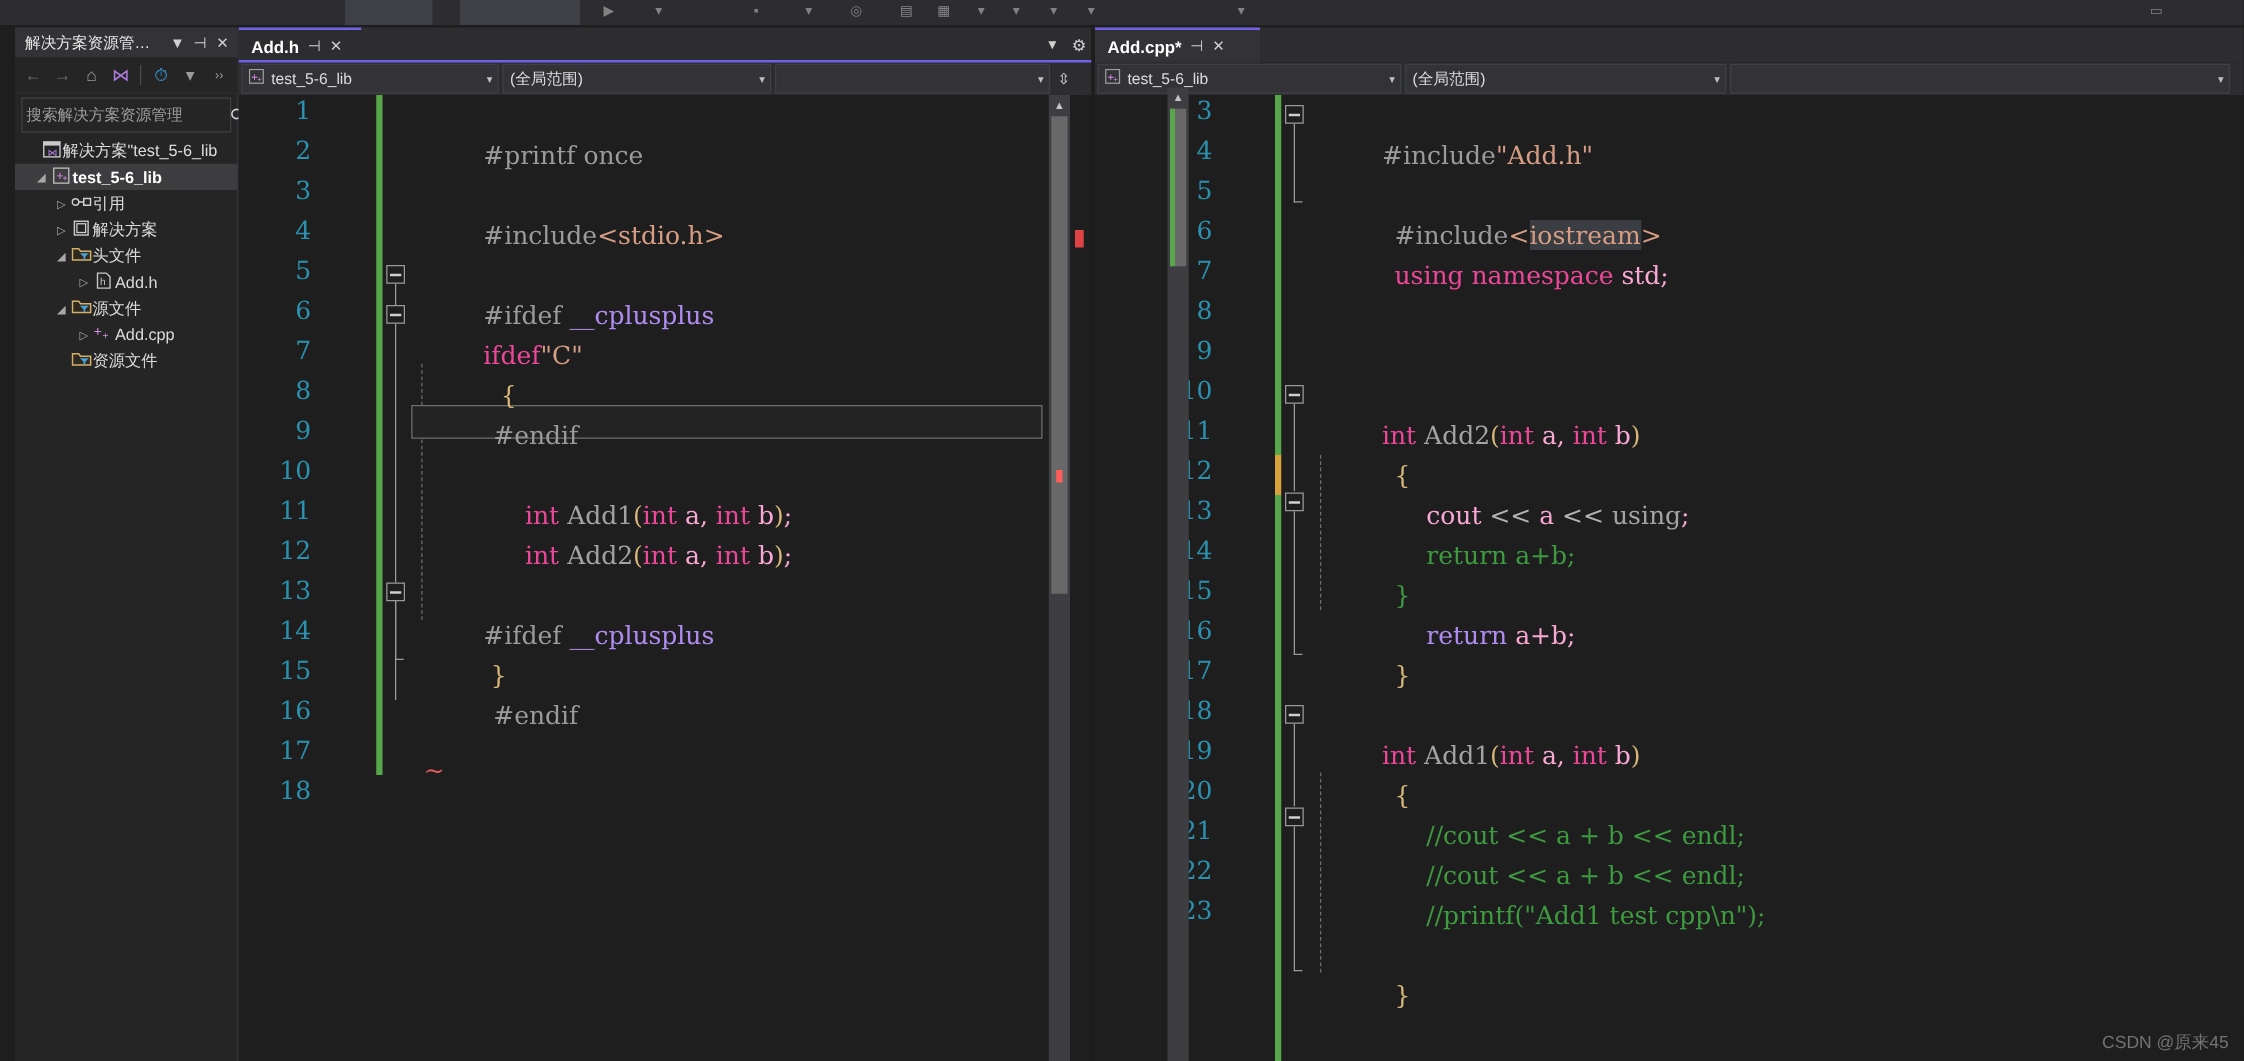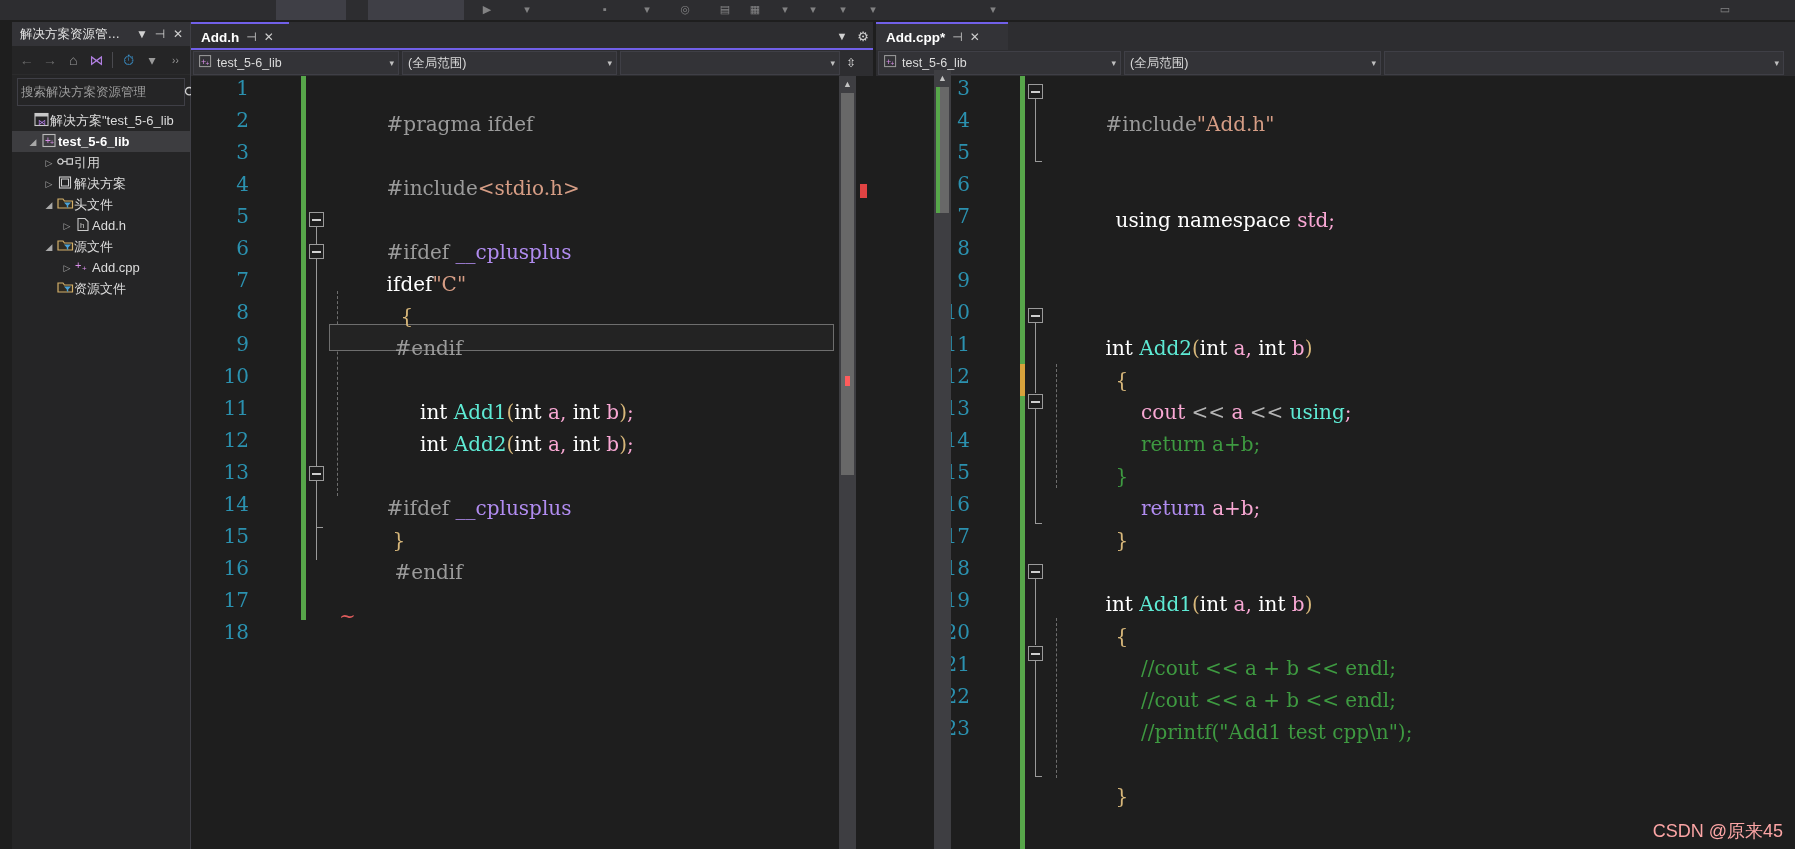--- a/index.html
+++ b/index.html
@@ -162,24 +162,24 @@
     position: absolute; top: 0; left: 0; width: 100%; height: 100%;
     font-family: "DejaVu Serif", serif;
     font-size: 20px;
     white-space: pre;
   }
   .cl { position: absolute; height: 32px; line-height: 32px; }
 
   
   .c-pre    { color: #9b9b9b; }            
   .c-plain  { color: #f9a8d4; }
-  .c-kw     { color: #ffffff; }            
+  .c-kw     { color: #ec4899; }            
   .c-kw2    { color: #b18cf0; }            
   .c-str    { color: #d69d85; }            
-  .c-fn     { color: #5eead4; }
+  .c-fn     { color: #a3a3a3; }
   .c-cmt    { color: #3e9a41; }            
   .c-punct  { color: #d7b77a; }            
   .c-op     { color: #b4b4b4; }
   .hl-ref   { background: #3a3d41; }
 
   .foldbox {
     position: absolute; width: 15px; height: 15px;
     border: 1px solid #9a9a9a; box-sizing: border-box;
     background: #1e1e1e;
   }
@@ -211,21 +211,21 @@
   }
   .vscroll .thumb { position: absolute; left: 2px; width: 13px; background: #686868; }
   .vscroll .arrow-up, .vscroll .arrow-dn {
     position: absolute; left: 0; width: 17px; height: 17px;
     color: #c4c4c4; font-size: 9px; text-align: center; line-height: 17px;
   }
   .vscroll .ovmark { position: absolute; width: 5px; }
 
   .watermark {
     position: absolute; right: 12px; bottom: 6px;
-    color: #fca5a5; font-size: 18px;
+    color: #737373; font-size: 14px;
     font-family: "Liberation Sans", sans-serif;
   }
 </style>
 </head>
 <body>
 
 <div id="app">
 
   <div class="topstrip">
     <div class="tb-piece" style="left:276px;width:70px;"></div>
@@ -458,21 +458,21 @@
       <div class="foldbox" style="left:118px;top:168px;"></div>
       <div class="foldline" style="left:125px;top:183px;height:301px;"></div>
       <div class="foldbox" style="left:118px;top:390px;"></div>
       <div class="foldline end" style="left:125px;top:405px;height:47px;"></div>
       <div class="guide" style="left:146px;top:215px;height:205px;"></div>
 
       <div class="selbox" style="left:138px;top:248px;width:505px;height:27px;"></div>
 
       <div class="codetext">
         <div class="cl" style="left:132px;top:0px;">
-          <span class="c-pre">#pragma ifdef</span>
+          <span class="c-pre">#printf once</span>
         </div>
         <div class="cl" style="left:132px;top:32px;">
           <span class="c-plain"></span>
         </div>
         <div class="cl" style="left:132px;top:64px;">
           <span class="c-pre">#include</span><span class="c-str">&lt;stdio.h&gt;</span>
         </div>
         <div class="cl" style="left:132px;top:96px;">
           <span class="c-plain"></span>
         </div>
@@ -603,20 +603,23 @@
       <div class="foldline end" style="left:159px;top:585px;height:116px;"></div>
       <div class="guide" style="left:180px;top:542px;height:160px;"></div>
 
       <div class="codetext">
         <div class="cl" style="left:166px;top:0px;">
           <span class="c-pre">#include</span><span class="c-str">"Add.h"</span>
         </div>
         <div class="cl" style="left:166px;top:32px;">
           <span class="c-plain"></span>
         </div>
+        <div class="cl" style="left:176px;top:64px;">
+          <span class="c-pre">#include</span><span class="c-str">&lt;</span><span class="c-str hl-ref">iostream</span><span class="c-str">&gt;</span>
+        </div>
         <div class="cl" style="left:176px;top:96px;">
           <span class="c-kw">using namespace</span><span class="c-plain"> std;</span>
         </div>
         <div class="cl" style="left:176px;top:128px;">
           <span class="c-plain"></span>
         </div>
         <div class="cl" style="left:166px;top:224px;">
           <span class="c-kw">int</span><span class="c-plain"> </span><span class="c-fn">Add2</span><span class="c-punct">(</span><span class="c-kw">int</span><span class="c-plain"> a, </span><span class="c-kw">int</span><span class="c-plain"> b</span><span class="c-punct">)</span>
         </div>
         <div class="cl" style="left:176px;top:256px;">

